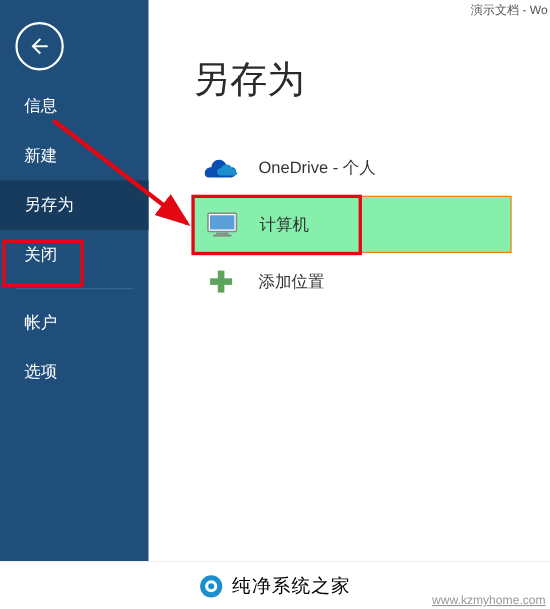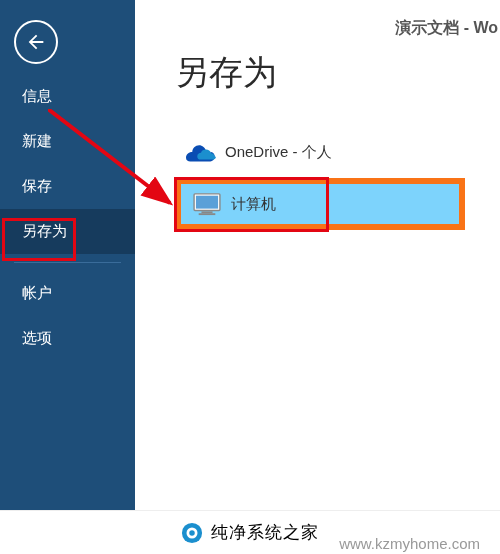--- a/index.html
+++ b/index.html
@@ -40,25 +40,24 @@
     }
     .divider {
       border-top: 1px solid #3a6c9a;
       margin: 8px 14px;
     }
     .title-bar {
       position: absolute;
       top: 0; left: 135px; right: 0;
       height: 20px;
       color: #555;
-      font-size: 16px;
+      font-size: 11px;
       text-align: right;
       padding-right: 2px;
-      padding-top: 18px;
-      font-weight: bold;
+      padding-top: 2px;
     }
     .main {
       position: absolute;
       left: 135px; top: 30px;
       right: 0;
       padding: 20px 0 0 40px;
     }
     .page-title {
       font-size: 34px;
       font-weight: 300;
@@ -67,32 +66,32 @@
     }
     .option {
       display: flex;
       align-items: center;
       height: 52px;
       padding-left: 8px;
       cursor: pointer;
       width: 290px;
     }
     .option.selected {
-      background: #7dd3fc;
-      border: 6px solid #f97316;
+      background: #86efac;
+      border: 1px solid #f97316;
     }
     .option .icon-wrap {
       width: 36px;
       display: flex;
       justify-content: center;
     }
     .option .label {
       font-size: 15px;
       color: #333;
-      margin-left: 6px;
+      margin-left: 16px;
     }
     .red-box {
       position: absolute;
       border: 3px solid #e30613;
       pointer-events: none;
     }
     .footer {
       position: absolute;
       bottom: 0; left: 0; right: 0;
       height: 44px;
@@ -106,45 +105,46 @@
     .footer .logo {
       width: 22px; height: 22px;
     }
     .footer .site {
       color: #000000;
       font-size: 17px;
       letter-spacing: 1px;
     }
     .footer .url {
       position: absolute;
-      right: 20px;
+      right: 4px;
       bottom: 2px;
       color: #999;
-      font-size: 15px;
+      font-size: 11px;
+      text-decoration: underline;
     }
     .arrow {
       position: absolute;
       pointer-events: none;
     }
   </style>
 </head>
 <body>
 
 <div class="title-bar">演示文档 - Wo</div>
 
 <div class="sidebar">
   <div class="back-btn">
     <svg width="22" height="22" viewBox="0 0 24 24">
         <path d="M20 11H7.83l5.59-5.59L12 4l-8 8 8 8 1.41-1.41L7.83 13H20v-2z"></path>
       </svg>
   </div>
   <div class="menu-item">信息</div>
   <div class="menu-item">新建</div>
-  <div class="menu-item">保存</div>
   <div class="menu-item selected">另存为</div>
+  <div class="menu-item">关闭</div>
   <div class="divider"></div>
   <div class="menu-item">帐户</div>
   <div class="menu-item">选项</div>
 </div>
 
 <div class="main">
   <div class="page-title">另存为</div>
 
   <div class="option">
     <span class="icon-wrap">
@@ -161,20 +161,29 @@
       <svg width="30" height="24" viewBox="0 0 32 26">
           <rect x="2" y="2" width="28" height="18" rx="1" fill="#fff" stroke="#888" stroke-width="1.5"></rect>
           <rect x="4" y="4" width="24" height="14" fill="#5aa0d8"></rect>
           <rect x="10" y="21" width="12" height="2" fill="#888"></rect>
           <rect x="7" y="23" width="18" height="2" fill="#888"></rect>
         </svg>
     </span>
     <span class="label">计算机</span>
   </div>
 
+  <div class="option">
+    <span class="icon-wrap">
+      <svg width="24" height="24" viewBox="0 0 24 24">
+          <rect x="9" y="2" width="6" height="20" fill="#5fa35f"></rect>
+          <rect x="2" y="9" width="20" height="6" fill="#5fa35f"></rect>
+        </svg>
+    </span>
+    <span class="label">添加位置</span>
+  </div>
 </div>
 
 <div class="red-box" style="left:2px; top:218px; width:74px; height:43px;"></div>
 <div class="red-box" style="left:174px; top:177px; width:155px; height:55px;"></div>
 
 <svg class="arrow" style="left:48px; top:109px;" width="135" height="110" viewBox="0 0 135 110">
   <defs>
       <marker id="ah" markerWidth="10" markerHeight="10" refX="7" refY="3" orient="auto">
         <path d="M0,0 L8,3 L0,6 Z" fill="#e30613"></path>
       </marker>

